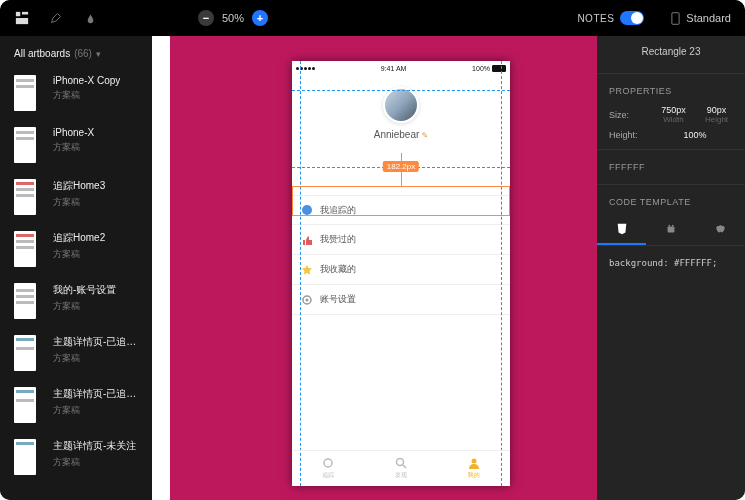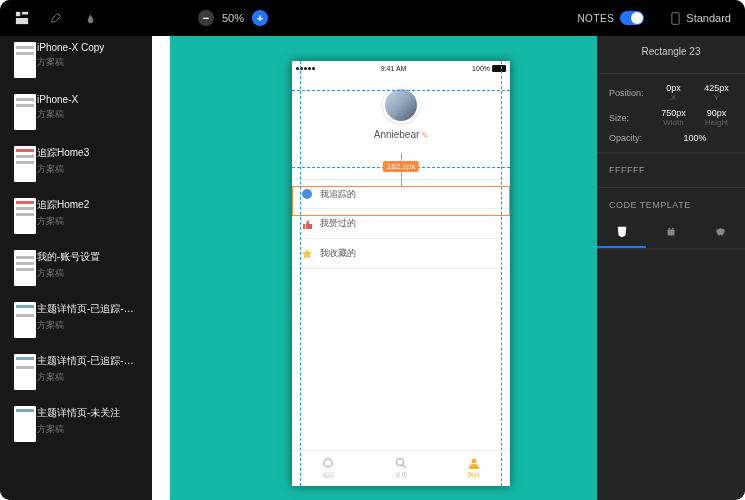--- a/index.html
+++ b/index.html
@@ -17,45 +17,45 @@
 .notes { display: flex; align-items: center; gap: 6px; color: #ccc; font-size: 10px; letter-spacing: 0.5px; }
 .toggle { width: 24px; height: 14px; background: #2176ff; border-radius: 7px; position: relative; }
 .toggle::after { content: ""; position: absolute; right: 1px; top: 1px; width: 12px; height: 12px; border-radius: 50%; background: #fff; }
 .device { display: flex; align-items: center; gap: 6px; color: #ccc; font-size: 11px; }
 .main { flex: 1; display: flex; overflow: hidden; }
 .sidebar { width: 152px; background: #181818; color: #ddd; font-size: 10px; display: flex; flex-direction: column; }
 .sb-head { padding: 12px 14px 10px; display: flex; align-items: center; gap: 4px; font-size: 10px; color: #eee; }
 .sb-head .count { color: #777; }
 .sb-head .chev { color: #777; font-size: 9px; margin-top: 1px; }
 .sb-list { flex: 1; overflow: hidden; }
-.sb-item { display: flex; padding: 6px 14px 10px; gap: 1px; }
+.sb-item { display: flex; padding: 6px 14px 10px; gap: 17px; }
 .thumb { width: 22px; height: 36px; background: #fff; border-radius: 1px; flex-shrink: 0; overflow: hidden; position: relative; }
 .thumb .tline { position: absolute; left: 2px; right: 2px; height: 3px; background: #bbb; }
 .sb-txt { display: flex; flex-direction: column; gap: 3px; min-width: 0; }
 .sb-title { font-size: 10px; color: #eee; white-space: nowrap; overflow: hidden; text-overflow: ellipsis; max-width: 100px; }
 .sb-sub { font-size: 9px; color: #777; }
-.canvas { flex: 1; background: #14b8a6; position: relative; overflow: hidden; }
+.canvas { flex: 1; background: #be185d; position: relative; overflow: hidden; }
 .sheet { position: absolute; left: 0; top: 0; bottom: 0; width: 18px; background: #fff; border-radius: 0 1px 1px 0; }
 .artboard { position: absolute; left: 140px; top: 25px; width: 218px; height: 425px; background: #fff; box-shadow: 0 0 10px rgba(0,0,0,0.5); }
 .ab-status { height: 14px; display: flex; align-items: center; justify-content: space-between; padding: 0 4px; font-size: 7px; color: #111; }
 .ab-status .sig { display: flex; gap: 1px; }
 .sig span { width: 3px; height: 3px; border-radius: 50%; background: #111; }
 .ab-status .batt { display: flex; align-items: center; gap: 2px; }
 .batt-body { width: 14px; height: 7px; border: 1px solid #111; background: #111; border-radius: 1px; }
 .ab-profile { text-align: center; padding: 12px 0 6px; }
 .avatar { width: 36px; height: 36px; border-radius: 50%; margin: 0 auto; background: linear-gradient(135deg, #c9d6e4 0%, #8fa5bb 50%, #4b5968 100%); border: 2px solid #fff; box-shadow: 0 1px 4px rgba(0,0,0,0.15); }
 .uname { font-size: 10px; color: #555; margin-top: 6px; }
 .uname::after { content: " ✎"; color: #e79a4a; font-size: 8px; }
 .guide { position: absolute; background: transparent; }
 .guide.h { left: 0; right: 0; border-top: 1px dashed #2196f3; }
 .guide.v { top: 0; bottom: 0; border-left: 1px dashed #2196f3; }
 .sel-line { position: absolute; background: #ff8a3d; }
 .measure { position: absolute; left: 50%; transform: translateX(-50%); background: #ff8a3d; color: #fff; font-size: 8px; padding: 1px 4px; border-radius: 2px; }
 .sel-rect { position: absolute; border: 1px solid #ff8a3d; }
-.ab-list { margin-top: 33px; }
+.ab-list { margin-top: 49px; }
 .ab-row { display: flex; align-items: center; height: 30px; border-bottom: 1px solid #eee; padding: 0 10px; gap: 8px; font-size: 9px; color: #555; }
 .ab-row:first-child { border-top: 1px solid #eee; }
 .ab-ico { width: 10px; height: 10px; }
 .ico-cir { border-radius: 50%; }
 .ab-tabbar { position: absolute; bottom: 0; left: 0; right: 0; height: 36px; border-top: 1px solid #eee; display: flex; }
 .ab-tab { flex: 1; display: flex; flex-direction: column; align-items: center; justify-content: center; gap: 2px; font-size: 6px; color: #bbb; }
 .ab-tab.active { color: #f0b429; }
 .tab-ico { width: 12px; height: 12px; }
 .inspector { width: 148px; background: #242424; color: #ddd; font-size: 10px; display: flex; flex-direction: column; }
 .insp-title { text-align: center; padding: 10px 0; color: #ccc; font-size: 10px; }
@@ -114,20 +114,25 @@
             <rect x="1" y="1" width="10" height="16" rx="1" fill="none" stroke="#aaa" stroke-width="1"></rect>
           </svg>
         <span>Standard</span>
       </div>
     </div>
   </div>
 
   <div class="main">
 
     <div class="sidebar">
+      <div class="sb-head">
+        <span>All artboards</span>
+        <span class="count">(66)</span>
+        <span class="chev">▾</span>
+      </div>
       <div class="sb-list">
         <div class="sb-item">
             <div class="thumb">
               <div class="tline" style="top:4px"></div>
               <div class="tline" style="top:10px"></div>
             </div>
             <div class="sb-txt">
               <div class="sb-title">iPhone-X Copy</div>
               <div class="sb-sub">方案稿</div>
             </div>
@@ -250,20 +255,27 @@
                 <path d="M1 5h2v5H1zM4 5l2-4 1 1v3h3v5H4z" fill="#e05a5a"></path>
               </svg>
               <span>我赞过的</span>
             </div>
           <div class="ab-row">
               <svg class="ab-ico" viewBox="0 0 10 10">
                 <path d="M5 0l1.5 3 3.5.5-2.5 2.5.6 3.5L5 8 1.9 9.5 2.5 6 0 3.5 3.5 3z" fill="#f5c542"></path>
               </svg>
               <span>我收藏的</span>
             </div>
+          <div class="ab-row">
+              <svg class="ab-ico" viewBox="0 0 10 10">
+                <circle cx="5" cy="5" r="4" fill="none" stroke="#999" stroke-width="1.5"></circle>
+                <circle cx="5" cy="5" r="1.5" fill="#999"></circle>
+              </svg>
+              <span>账号设置</span>
+            </div>
         </div>
 
         <div class="ab-tabbar">
           <div class="ab-tab">
               <svg class="tab-ico" viewBox="0 0 12 12">
                 <circle cx="6" cy="6" r="4" fill="none" stroke="#bbb" stroke-width="1.5"></circle>
               </svg>
               <span>追踪</span>
             </div>
           <div class="ab-tab">
@@ -281,48 +293,36 @@
               <span>我的</span>
             </div>
         </div>
 
       </div>
     </div>
 
     <div class="inspector">
       <div class="insp-title">Rectangle 23</div>
       <div class="hr"></div>
-      <div class="insp-row">
-        <div class="insp-label">Position:</div>
-        <div class="insp-vals">
-          <div class="insp-val">
-              <div class="v">0px</div>
-              <div class="u">X</div>
-            </div>
-          <div class="insp-val">
-              <div class="v">425px</div>
-              <div class="u">Y</div>
-            </div>
-        </div>
-      </div>
+      <div class="insp-sec-head">PROPERTIES</div>
       <div class="insp-row">
         <div class="insp-label">Size:</div>
         <div class="insp-vals">
           <div class="insp-val">
               <div class="v">750px</div>
               <div class="u">Width</div>
             </div>
           <div class="insp-val">
               <div class="v">90px</div>
               <div class="u">Height</div>
             </div>
         </div>
       </div>
       <div class="insp-row">
-        <div class="insp-label">Opacity:</div>
+        <div class="insp-label">Height:</div>
         <div class="insp-vals">
             <div class="insp-val">
               <div class="v">100%</div>
             </div>
           </div>
       </div>
       <div class="hr"></div>
       <div class="insp-sec-head">FFFFFF</div>
       <div class="hr"></div>
       <div class="insp-sec-head">CODE TEMPLATE</div>
@@ -332,16 +332,17 @@
             </svg></div>
         <div><svg viewBox="0 0 14 14" width="12" height="12">
               <rect x="3" y="4" width="8" height="7" rx="1" fill="#888"></rect>
               <circle cx="5" cy="3" r="1" fill="#888"></circle>
               <circle cx="9" cy="3" r="1" fill="#888"></circle>
             </svg></div>
         <div><svg viewBox="0 0 14 14" width="11" height="11">
               <path d="M7 3c1 0 2 1 2 1s2-1 3 1c1 2-1 6-3 7-1 0-1-1-2-1s-1 1-2 1c-2-1-4-5-3-7 1-2 3-1 3-1s1-1 2-1z" fill="#888"></path>
             </svg></div>
       </div>
+      <div class="code">background: #FFFFFF;</div>
     </div>
 
   </div>
 </div>
 
 </body></html>

